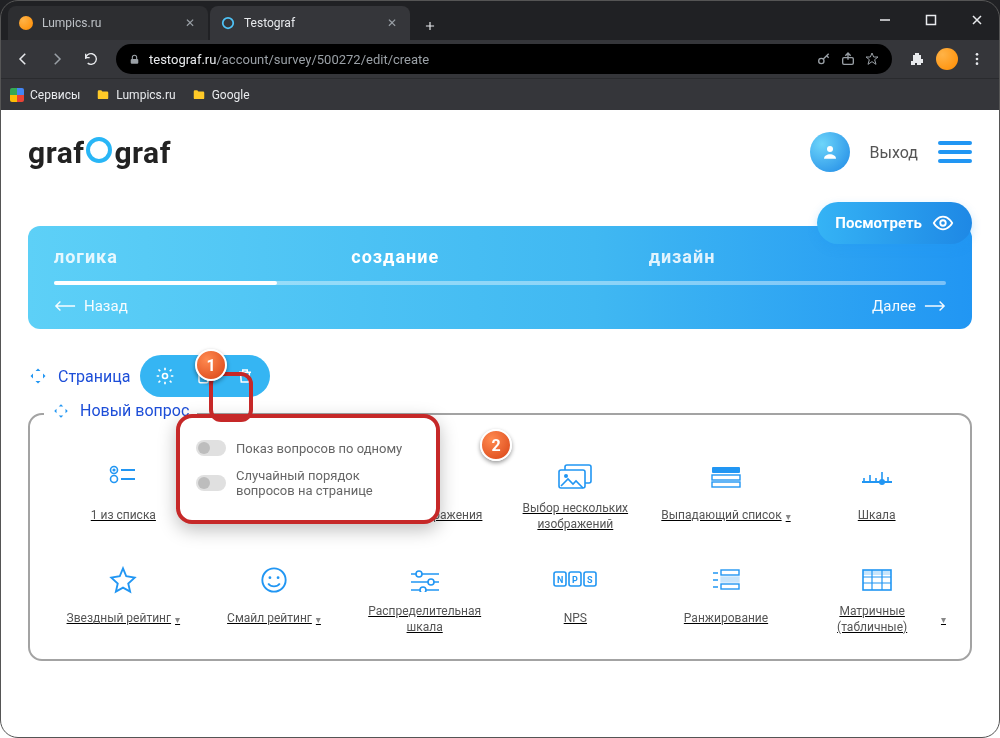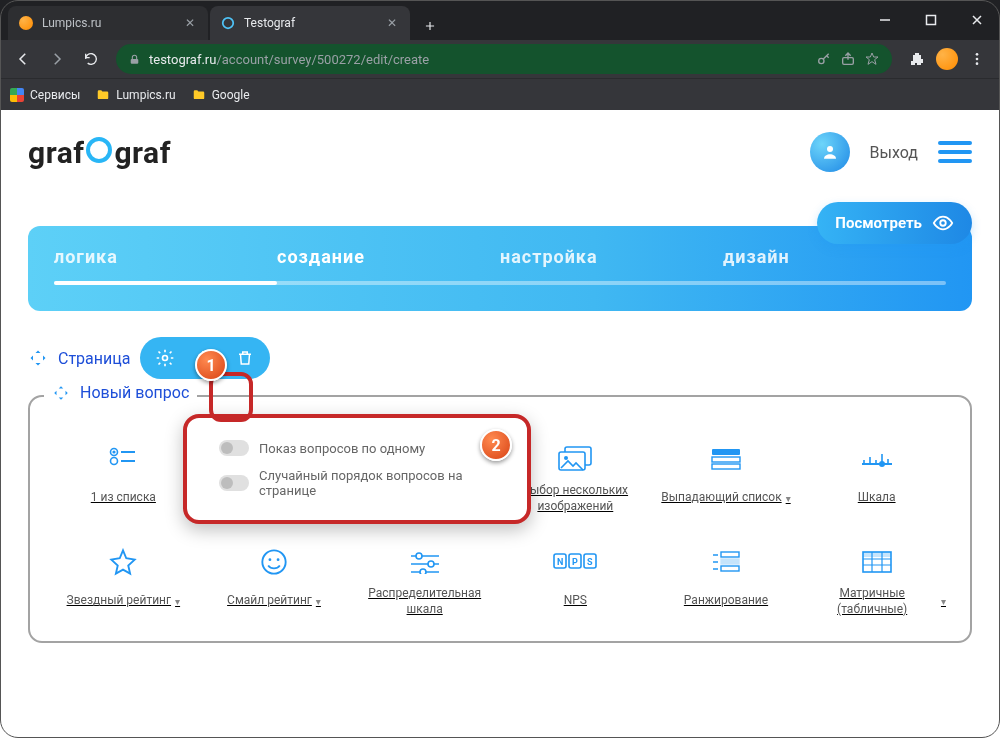--- a/index.html
+++ b/index.html
@@ -57,21 +57,21 @@
     height: 38px;
     background: #35363a;
     padding: 0 8px;
     gap: 4px;
   }
   .tb-btn { width: 30px; height: 30px; display: flex; align-items: center; justify-content: center; color: #9aa0a6; border-radius: 50%; cursor: pointer; }
   .tb-btn.enabled { color: #e8eaed; }
   .addr {
     flex: 1;
     height: 30px;
-    background: #14532d;
+    background: #000000;
     border-radius: 15px;
     display: flex;
     align-items: center;
     padding: 0 12px;
     color: #9aa0a6;
     font-size: 13px;
     gap: 8px;
     margin: 0 6px;
   }
   .addr .lock { color: #9aa0a6; }
@@ -162,26 +162,26 @@
     position:absolute; width:32px; height:32px; border-radius:50%;
     background: radial-gradient(circle at 35% 30%, #ff8a50, #d84315);
     color:#fff; font-weight:700; display:flex; align-items:center; justify-content:center;
     border:2px solid #fff; box-shadow:0 2px 4px rgba(0,0,0,0.4);
     z-index:9; font-size:16px; pointer-events:none;
   }
   .badge-1 { left:195px; top:349px; }
   .badge-2 { left:480px; top:429px; }
 
   .dropdown-panel {
-    position:absolute; left:183px; top:414px;
+    position:absolute; left:176px; top:414px;
     background:#fff; border:4px solid #c62828; border-radius:16px;
-    padding: 16px 20px 16px 32px;
+    padding: 16px 20px 16px 16px;
     box-shadow: 0 6px 18px rgba(0,0,0,0.25);
     z-index:6;
-    width: 348px;
+    width: 264px;
   }
   .toggle-row { display:flex; align-items:center; gap:10px; font-size:13px; color:#666; padding:6px 0; }
   .toggle {
     width:30px; height:16px; border-radius:10px; background:#e0e0e0;
     position:relative; flex-shrink:0; cursor:pointer;
   }
   .toggle::after { content:''; position:absolute; width:12px; height:12px; border-radius:50%; background:#bdbdbd; top:2px; left:2px; }
 
   .question-panel {
     border:2px solid #a3a3a3; border-radius:14px;
@@ -368,26 +368,39 @@
           <path d="M2 12s3.5-7 10-7 10 7 10 7-3.5 7-10 7S2 12 2 12z" fill="none" stroke="#fff" stroke-width="2"></path>
           <circle cx="12" cy="12" r="3" fill="none" stroke="#fff" stroke-width="2"></circle>
         </svg>
     </div>
   </div>
 
   <div class="progress-bar">
     <div class="steps-row">
       <div class="step">логика</div>
       <div class="step active">создание</div>
-      <div class="step">настройка</div>
       <div class="step">дизайн</div>
     </div>
     <div class="track">
         <div class="fill"></div>
       </div>
+    <div class="nav-row">
+      <div class="nav-link">
+        <svg width="22" height="12" viewBox="0 0 24 12">
+            <path d="M23 6H2M7 1L2 6l5 5" stroke="#fff" stroke-width="1.5" fill="none"></path>
+          </svg>
+        <span>Назад</span>
+      </div>
+      <div class="nav-link">
+        <span>Далее</span>
+        <svg width="22" height="12" viewBox="0 0 24 12">
+            <path d="M1 6h21M17 1l5 5-5 5" stroke="#fff" stroke-width="1.5" fill="none"></path>
+          </svg>
+      </div>
+    </div>
   </div>
 
   <div class="section-title-row">
     <span class="drag-handle">
       <svg width="20" height="20" viewBox="0 0 24 24">
           <path d="M12 3l3 3H9zM3 12l3-3v6zM21 12l-3 3V9zM12 21l-3-3h6z" fill="#2196f3"></path>
         </svg>
     </span>
     <span class="section-label">Страница</span>
     <div class="pill-controls">

